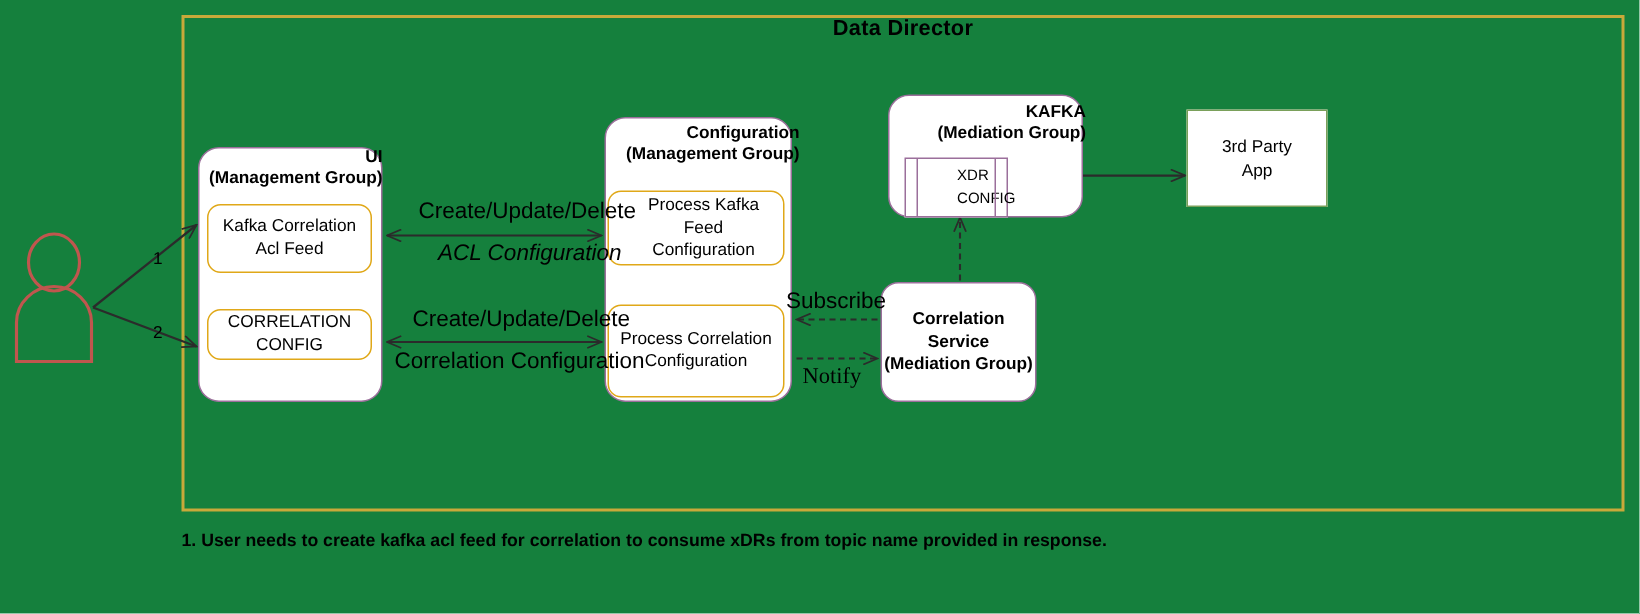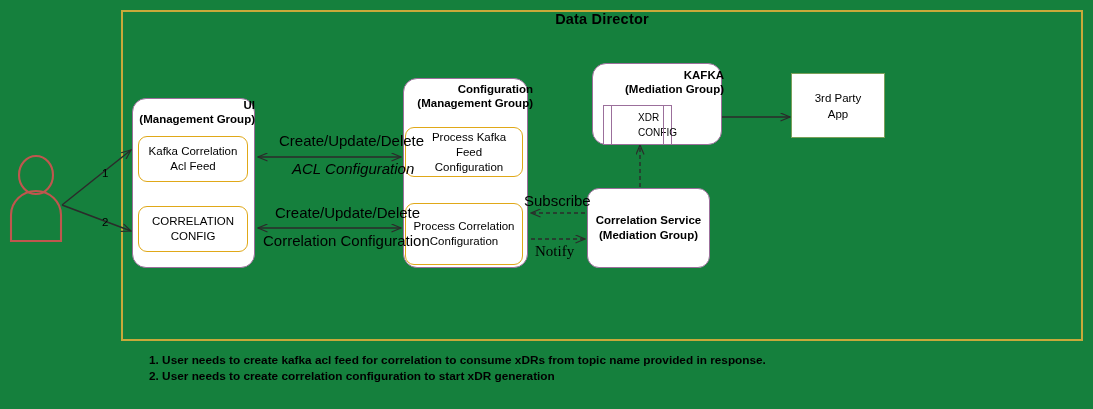--- a/index.html
+++ b/index.html
@@ -144,21 +144,20 @@
     position: absolute;
     left: 121px; top: 352px;
     width: 900px;
   }
   .note-line {
     font-size: 11.8px;
     font-weight: bold;
     color: #000000;
     line-height: 16px;
     white-space: nowrap;
-    margin-left: 28px;
   }
 
   .actor-num {
     position: absolute;
     font-size: 11.5px;
     color: #000000;
   }
 </style>
 </head>
 <body>
@@ -209,21 +208,21 @@
     <span>(Management Group)</span>
   </div>
 
   <div class="proc-box" style="left:138px; top:136px; width:110px; height:46px;">
     <span>
       <span>Kafka Correlation</span><br>
       <span>Acl Feed</span>
     </span>
   </div>
 
-  <div class="proc-box" style="left:138px; top:206px; width:110px; height:46px;">
+  <div class="proc-box" style="left:138px; top:206px; width:110px; height:34px;">
     <span>
       <span>CORRELATION</span><br>
       <span>CONFIG</span>
     </span>
   </div>
 
   <div class="group-box" style="left:403px; top:78px; width:125px; height:190px;"></div>
   <div class="group-title" style="left:398px; top:82px; width:135px;">
     <span>Configuration</span><br>
     <span>(Management Group)</span>
@@ -251,21 +250,21 @@
 
   <div class="topic-box" style="left:603px; top:105px; width:69px; height:40px;">
     <span class="topic-rail" style="left:7px;"></span>
     <span class="topic-rail" style="right:7px;"></span>
     <span>
       <span>XDR</span><br>
       <span>CONFIG</span>
     </span>
   </div>
 
-  <div class="svc-box" style="left:587px; top:188px; width:123px; height:80px;text-align:center;">
+  <div class="svc-box" style="left:587px; top:188px; width:104px; height:80px;text-align:center;">
     <span>
       <span>Correlation Service</span><br>
       <span>(Mediation Group)</span>
     </span>
   </div>
 
   <div class="ext-box" style="left:791px; top:73px; width:94px; height:65px;">
     <span>
       <span>3rd Party</span><br>
       <span>App</span>
@@ -276,16 +275,15 @@
   <div class="edge-label" style="left:292px; top:160px;font-style:italic;">ACL Configuration</div>
 
   <div class="edge-label" style="left:275px; top:204px;">Create/Update/Delete</div>
   <div class="edge-label" style="left:263px; top:232px;">Correlation Configuration</div>
 
   <div class="edge-label" style="left:524px; top:192px;">Subscribe</div>
   <div class="edge-label" style="left:535px; top:243px;font-family:Liberation Serif, serif;">Notify</div>
 
   <div class="notes">
     <div class="note-line">1. User needs to create kafka acl feed for correlation to consume xDRs from topic name provided in response.</div>
-    <div class="note-line">2. User needs to create correlation configuration to start xDR generation</div>
   </div>
 
 </div>
 
 </body></html>

